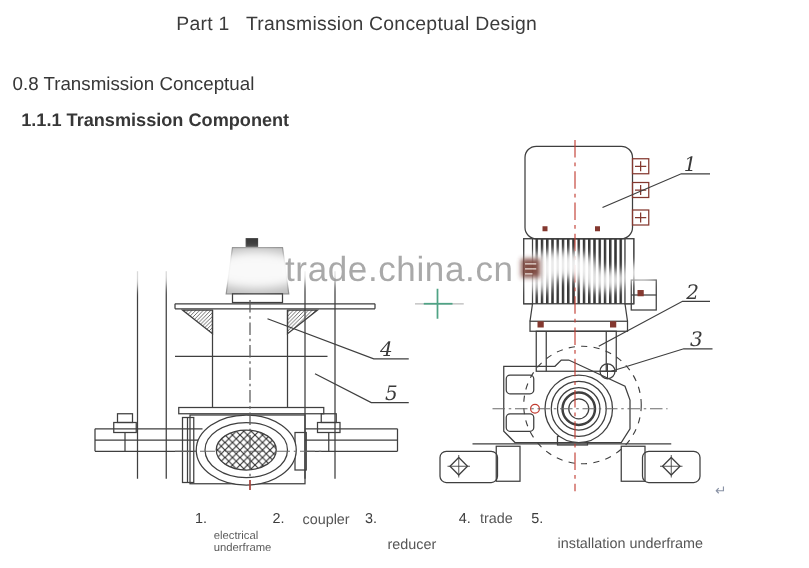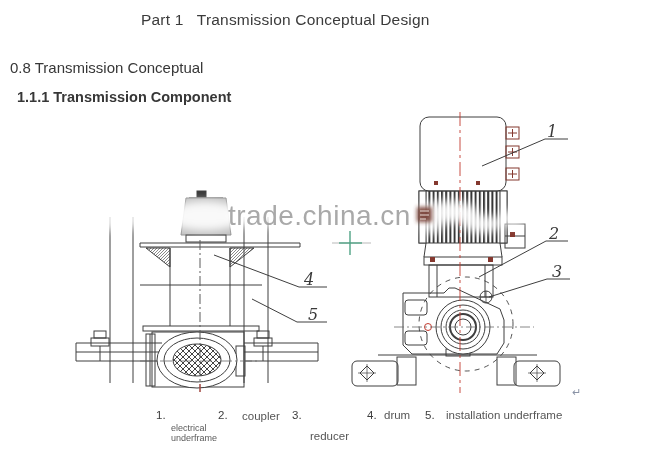--- a/index.html
+++ b/index.html
@@ -207,19 +207,19 @@
   <span class="legend-stack" style="left:171px;top:405px;"><span>electrical</span><br>
     <span>underframe</span></span>
 
   <span class="legend-num" style="left:218px;top:409px;">2.</span>
   <span class="legend-label" style="left:242px;top:410px;">coupler</span>
 
   <span class="legend-num" style="left:292px;top:409px;">3.</span>
   <span class="legend-label" style="left:310px;top:409px;margin-top:21px;">reducer</span>
 
   <span class="legend-num" style="left:367px;top:409px;">4.</span>
-  <span class="legend-label" style="left:384px;top:409px;">drum</span>
+  <span class="legend-label" style="left:384px;top:409px;">trade</span>
 
   <span class="legend-num" style="left:425px;top:409px;">5.</span>
-  <span class="legend-label" style="left:446px;top:409px;">installation underframe</span>
+  <span class="legend-label" style="left:446px;top:429px;">installation underframe</span>
 </div>
 
 <div class="abs" id="return-mark">↵</div>
 
 </body></html>

